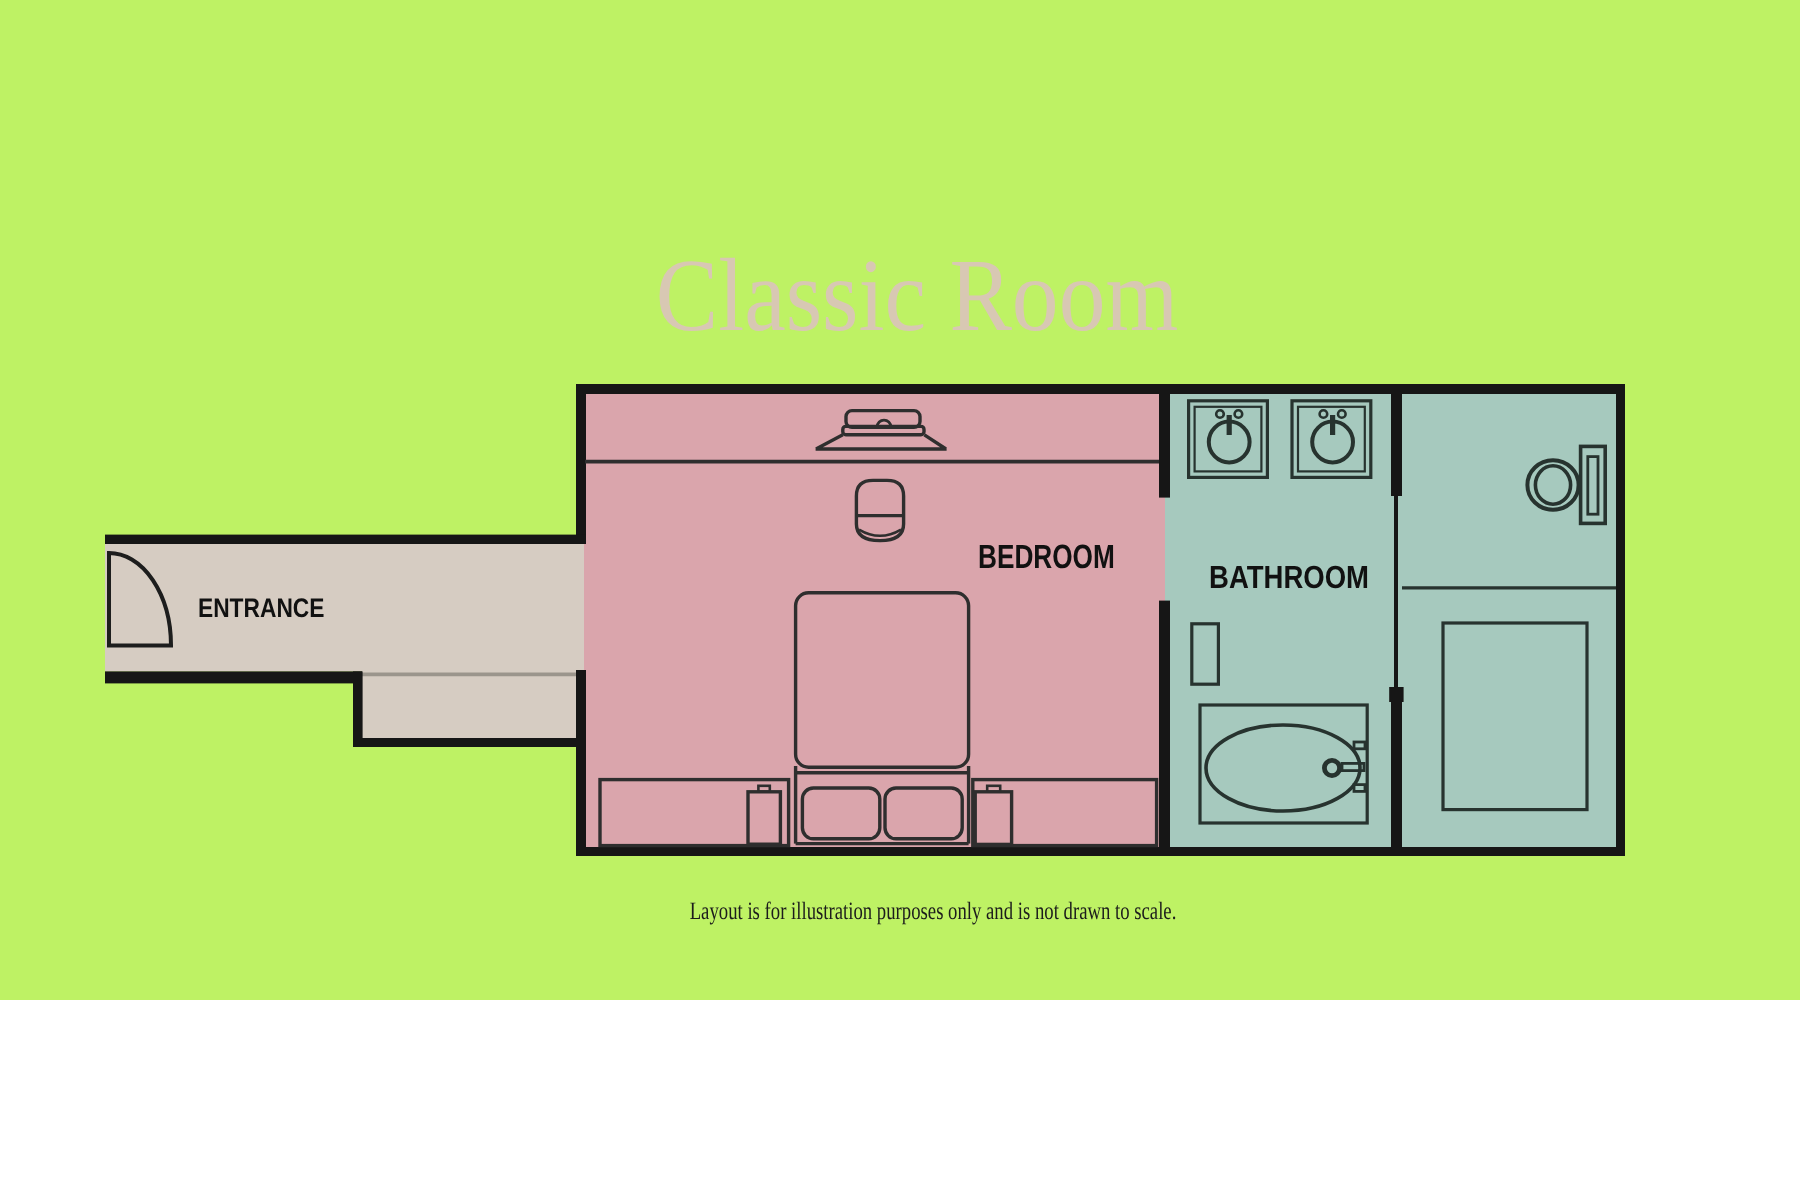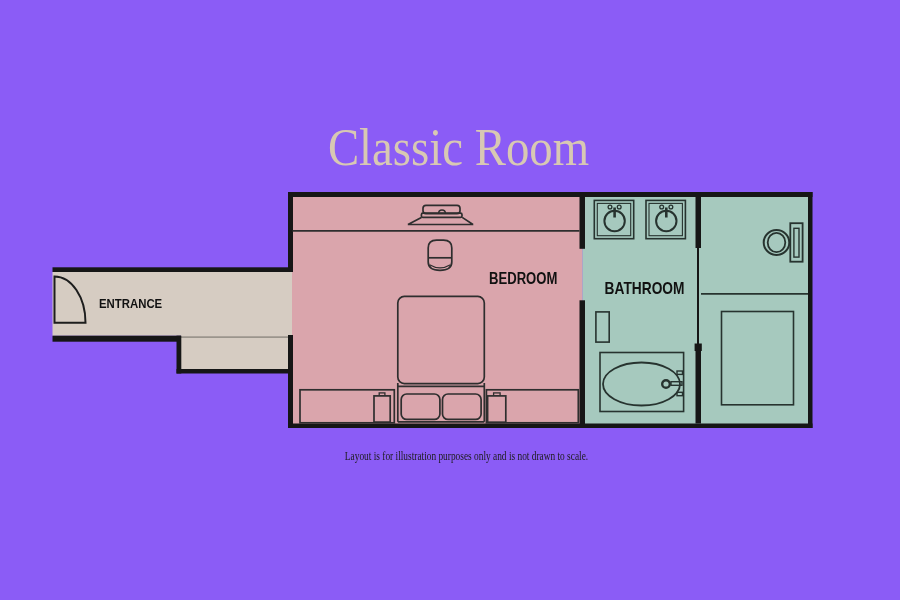--- a/index.html
+++ b/index.html
@@ -1,16 +1,16 @@
 <!DOCTYPE html>
 <html><head>
 <meta charset="utf-8">
 <style>
   html,body{margin:0;padding:0;background:#ffffff;}
-  #page{position:relative;width:900px;height:600px;background:#8b5cf6;overflow:hidden;}
+  #page{position:relative;width:900px;height:500px;background:#bef264;overflow:hidden;}
   svg{position:absolute;left:0;top:0;}
   text{font-family:"Liberation Sans",sans-serif;}
   .serif{font-family:"Liberation Serif",serif;}
 </style>
 </head>
 <body>
 <div id="page">
 <svg width="900" height="600" viewBox="0 0 900 600">
 
   <polygon points="52.5,272 293,272 293,369 181,369 181,335.7 52.5,335.7" fill="#d6ccc2"></polygon>

